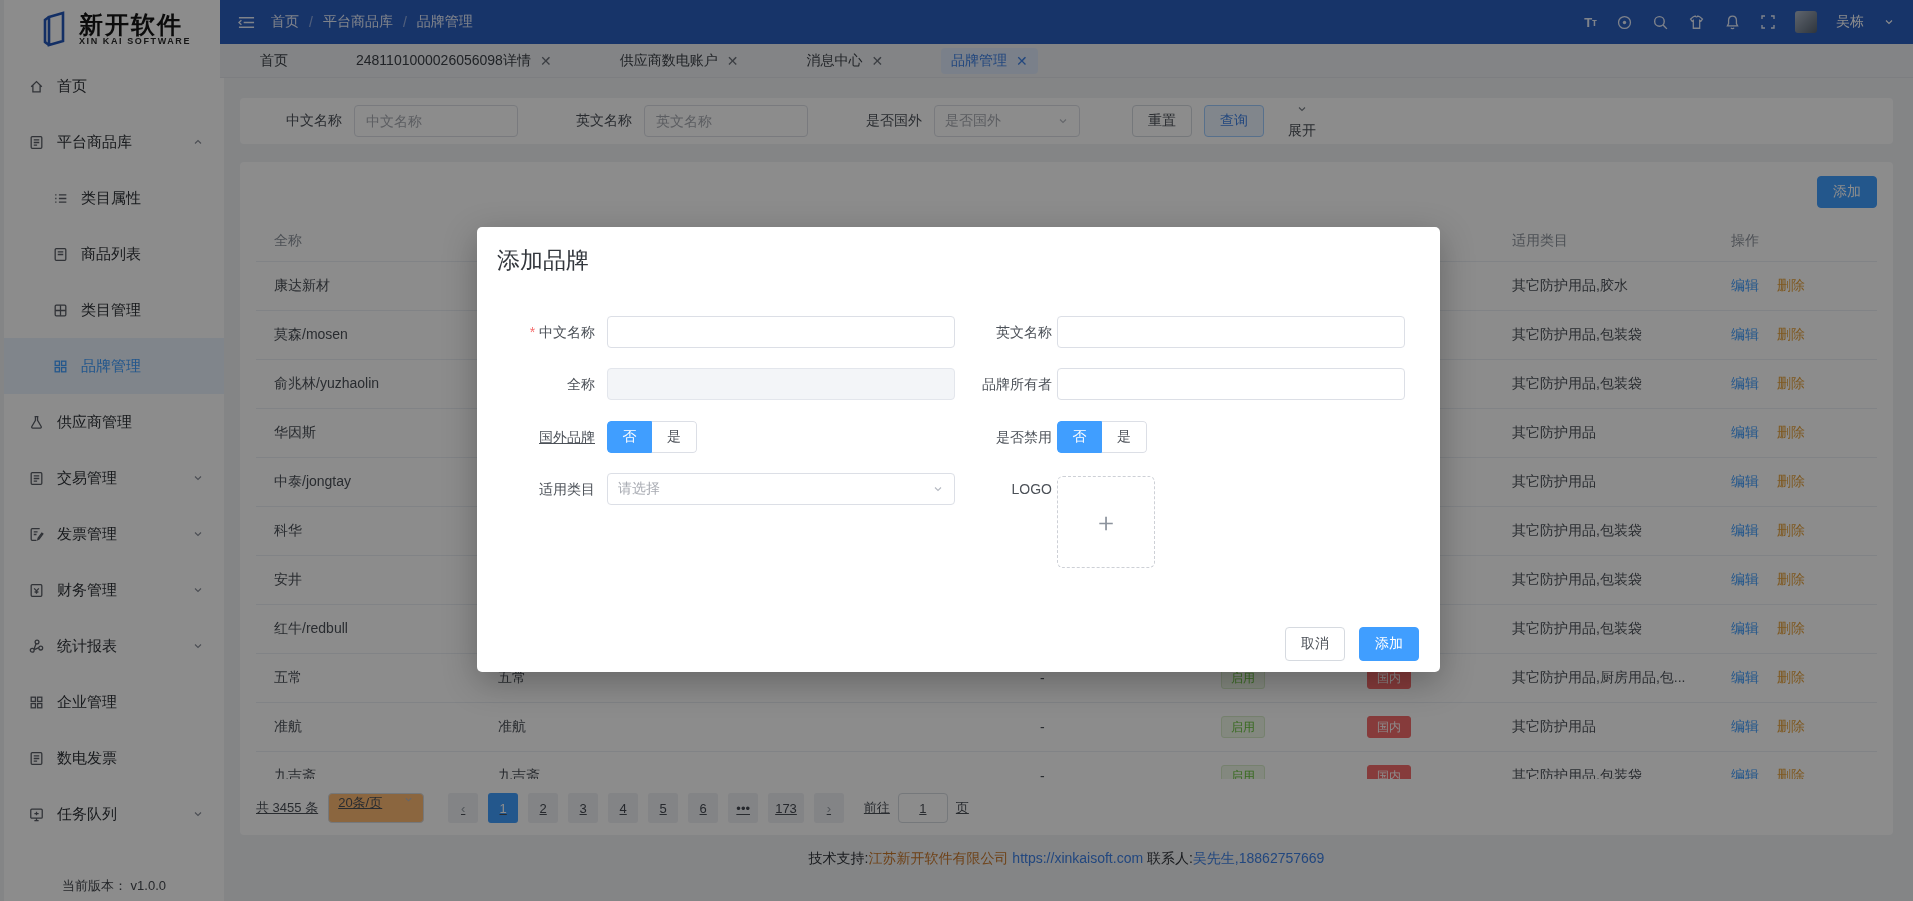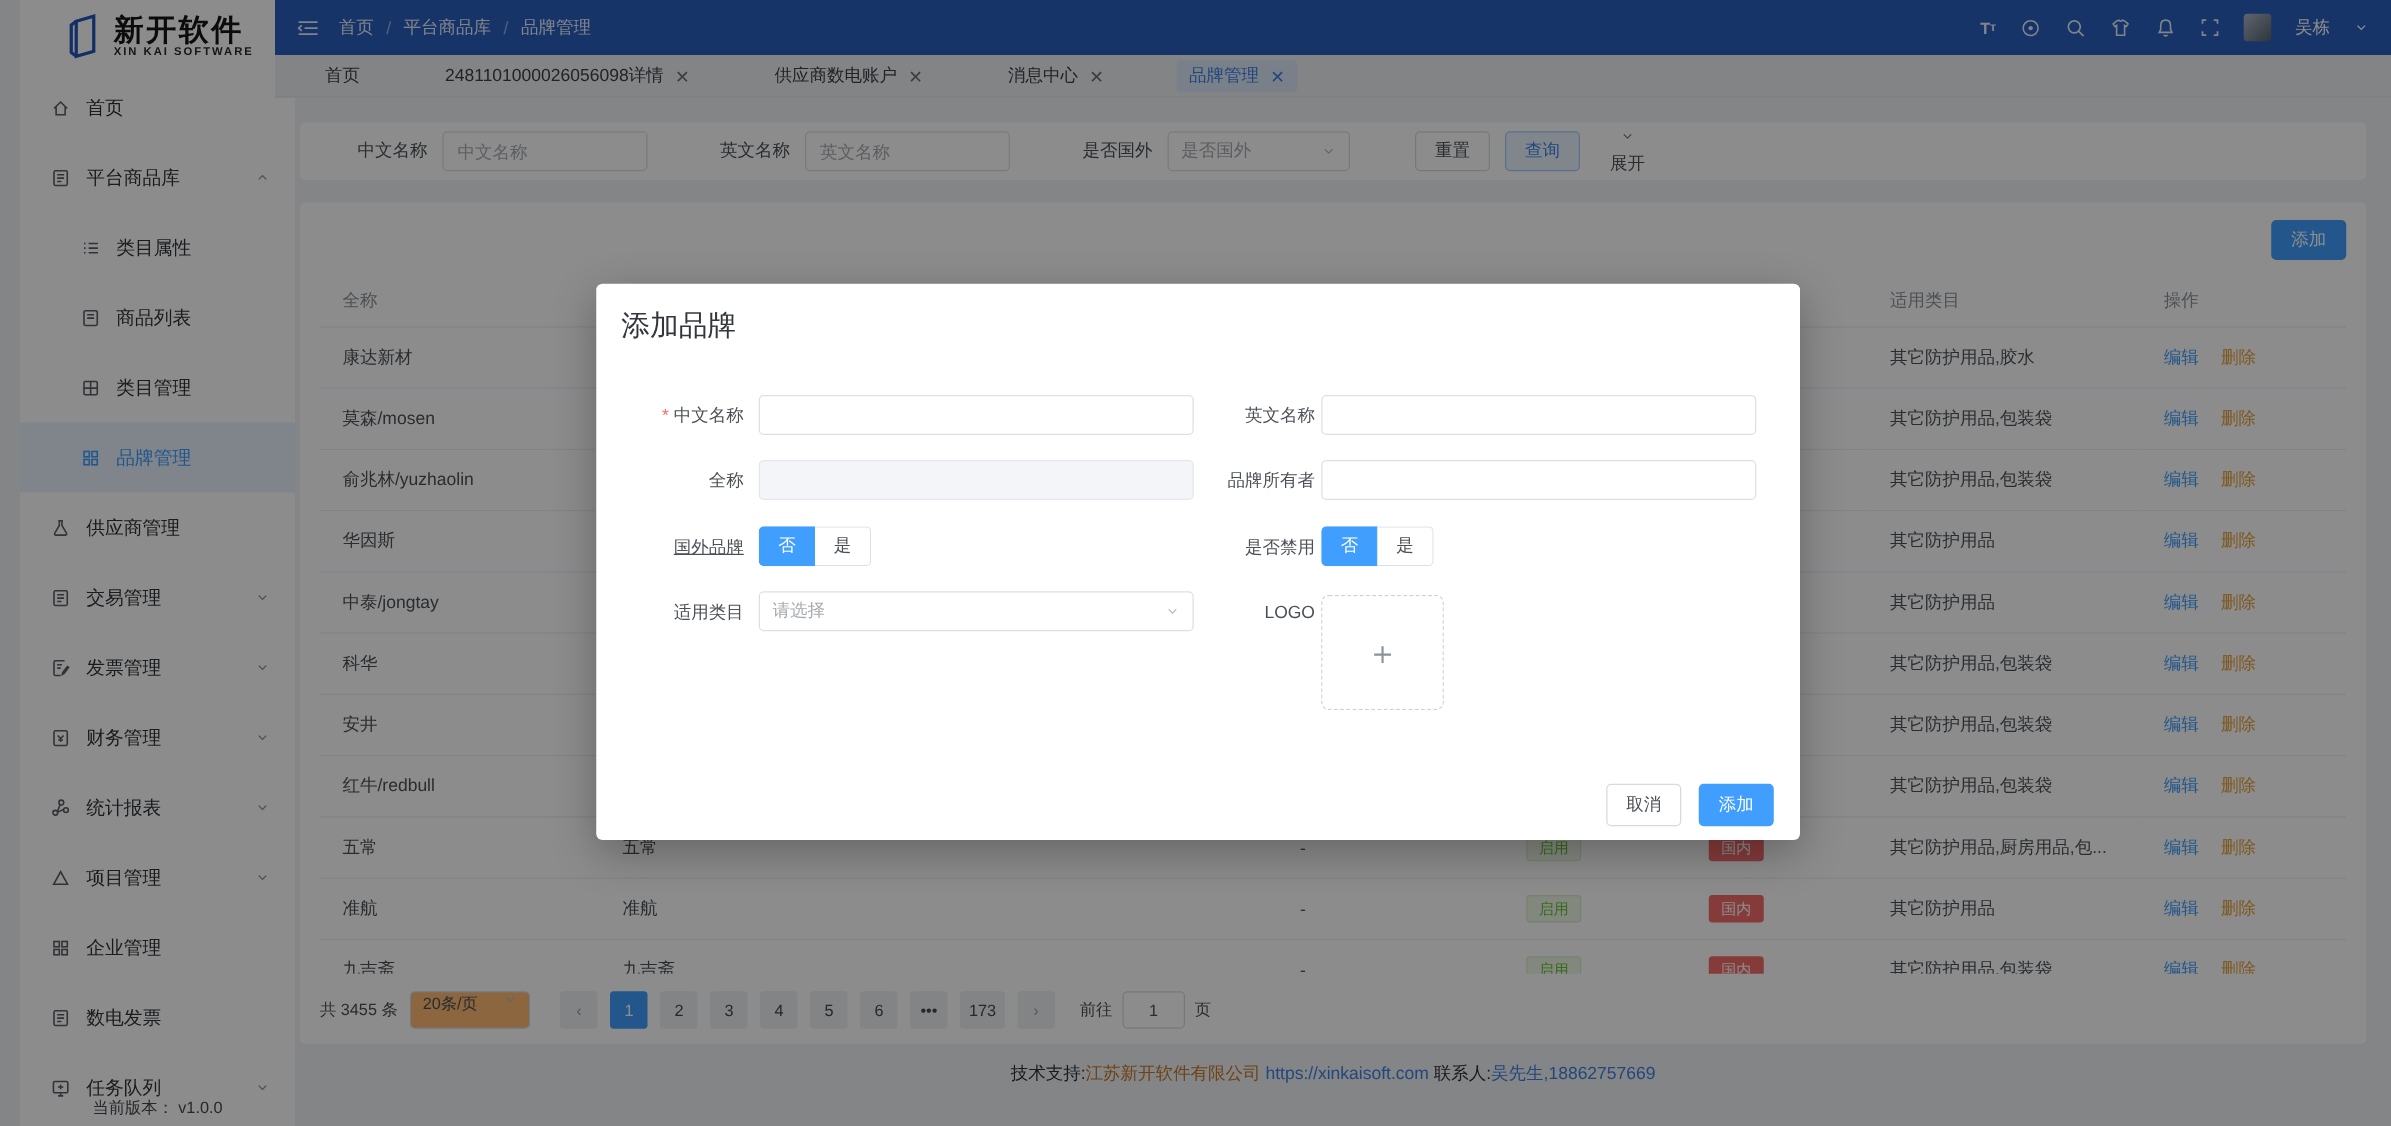--- a/index.html
+++ b/index.html
@@ -1,21 +1,21 @@
 <!DOCTYPE html>
 <html><head>
 <meta charset="utf-8">
 <style>
   * { box-sizing:border-box; margin:0; padding:0; }
   html,body { width:1913px; height:901px; }
   body { position:relative; overflow:hidden; background:#f0f2f5;
          font-family:"Liberation Sans","DejaVu Sans",sans-serif; font-size:14px; }
 
   
-  .sidebar { position:absolute; left:16px; top:0; bottom:0; width:220px; background:#fff; z-index:1; }
+  .sidebar { position:absolute; left:4px; top:0; bottom:0; width:220px; background:#fff; z-index:1; }
   .logo { height:50px; display:flex; align-items:center; justify-content:center; gap:8px; padding-top:8px; }
   .logo-text { display:flex; flex-direction:column; line-height:1.05; }
   .logo-name { font-size:24px; font-weight:bold; color:#141414; letter-spacing:2px; }
   .logo-sub { font-size:9px; font-weight:bold; color:#2a2a2a; letter-spacing:1.6px; }
   .menu { padding-top:8px; }
   .mi { position:relative; height:56px; display:flex; align-items:center; padding-left:24px;
         font-size:15px; color:#2f3338; cursor:pointer; }
   .mi .ic { width:18px; height:18px; margin-right:11px; display:flex; align-items:center; color:#5a5e66; flex:none; }
   .mi.sub { padding-left:48px; }
   .mi.active { background:#e9f2fd; color:#409eff; }
@@ -71,21 +71,21 @@
   td { height:49px; padding:0 6px 0 18px; color:#4c5158; border-bottom:1px solid #ebeef5;
        overflow:hidden; white-space:nowrap; text-overflow:ellipsis; }
   .tag { display:inline-block; font-size:12px; line-height:1; padding:4px 9px; border-radius:3px; }
   .tag:empty { display:none; }
   .tag.success { background:#eef7e8; border:1px solid #d8ecc8; color:#67c23a; }
   .tag.danger { background:#f56c6c; color:#fff; border:1px solid #f56c6c; }
   .lnk { cursor:pointer; }
   .lnk.edit { color:#409eff; margin-right:14px; }
   .lnk.del { color:#e6a23c; }
 
-  .pager { display:flex; align-items:center; margin-top:14px; gap:10px; font-size:13px; color:#4c5158; }
+  .pager { display:flex; align-items:center; margin-top:14px; gap:10px; font-size:13px; color:#4c5158;text-decoration:underline; }
   .psize { width:96px; height:30px; border:1px solid #d6dae0; border-radius:4px; background:#fdba74;
            display:flex; justify-content:space-between; padding:0 9px;
            color:#4c5158; cursor:pointer; margin-right:14px; }
   .pg { min-width:30px; height:30px; padding:0 7px; background:#eef0f4; border-radius:3px;
         display:inline-flex; align-items:center; justify-content:center; color:#454a52; cursor:pointer; }
   .pg.active { background:#409eff; color:#fff; }
   .pg.nav { color:#9aa0a8; }
   .jump { display:flex; align-items:center; gap:8px; margin-left:10px; }
   .jump input { width:50px; height:30px; border:1px solid #d6dae0; border-radius:4px; text-align:center;
                 font-size:13px; color:#4c5158; outline:none; }
@@ -263,33 +263,20 @@
       <span>统计报表</span>
       <span class="chev">
         <svg width="12" height="12" viewBox="0 0 16 16" fill="none" stroke="currentColor" stroke-width="1.5">
             <path d="M4 6 L8 10 L12 6"></path>
           </svg>
       </span>
     </div>
     <div class="mi">
       <span class="ic">
         <svg width="17" height="17" viewBox="0 0 16 16" fill="none" stroke="currentColor" stroke-width="1.2">
-            <path d="M8 3.2 L13.2 12.6 H2.8 Z"></path>
-          </svg>
-      </span>
-      <span>项目管理</span>
-      <span class="chev">
-        <svg width="12" height="12" viewBox="0 0 16 16" fill="none" stroke="currentColor" stroke-width="1.5">
-            <path d="M4 6 L8 10 L12 6"></path>
-          </svg>
-      </span>
-    </div>
-    <div class="mi">
-      <span class="ic">
-        <svg width="17" height="17" viewBox="0 0 16 16" fill="none" stroke="currentColor" stroke-width="1.2">
             <rect x="3" y="3" width="4" height="4"></rect>
             <rect x="9" y="3" width="4" height="4"></rect>
             <rect x="3" y="9" width="4" height="4"></rect>
             <rect x="9" y="9" width="4" height="4"></rect>
           </svg>
       </span>
       <span>企业管理</span>
     </div>
     <div class="mi">
       <span class="ic">

